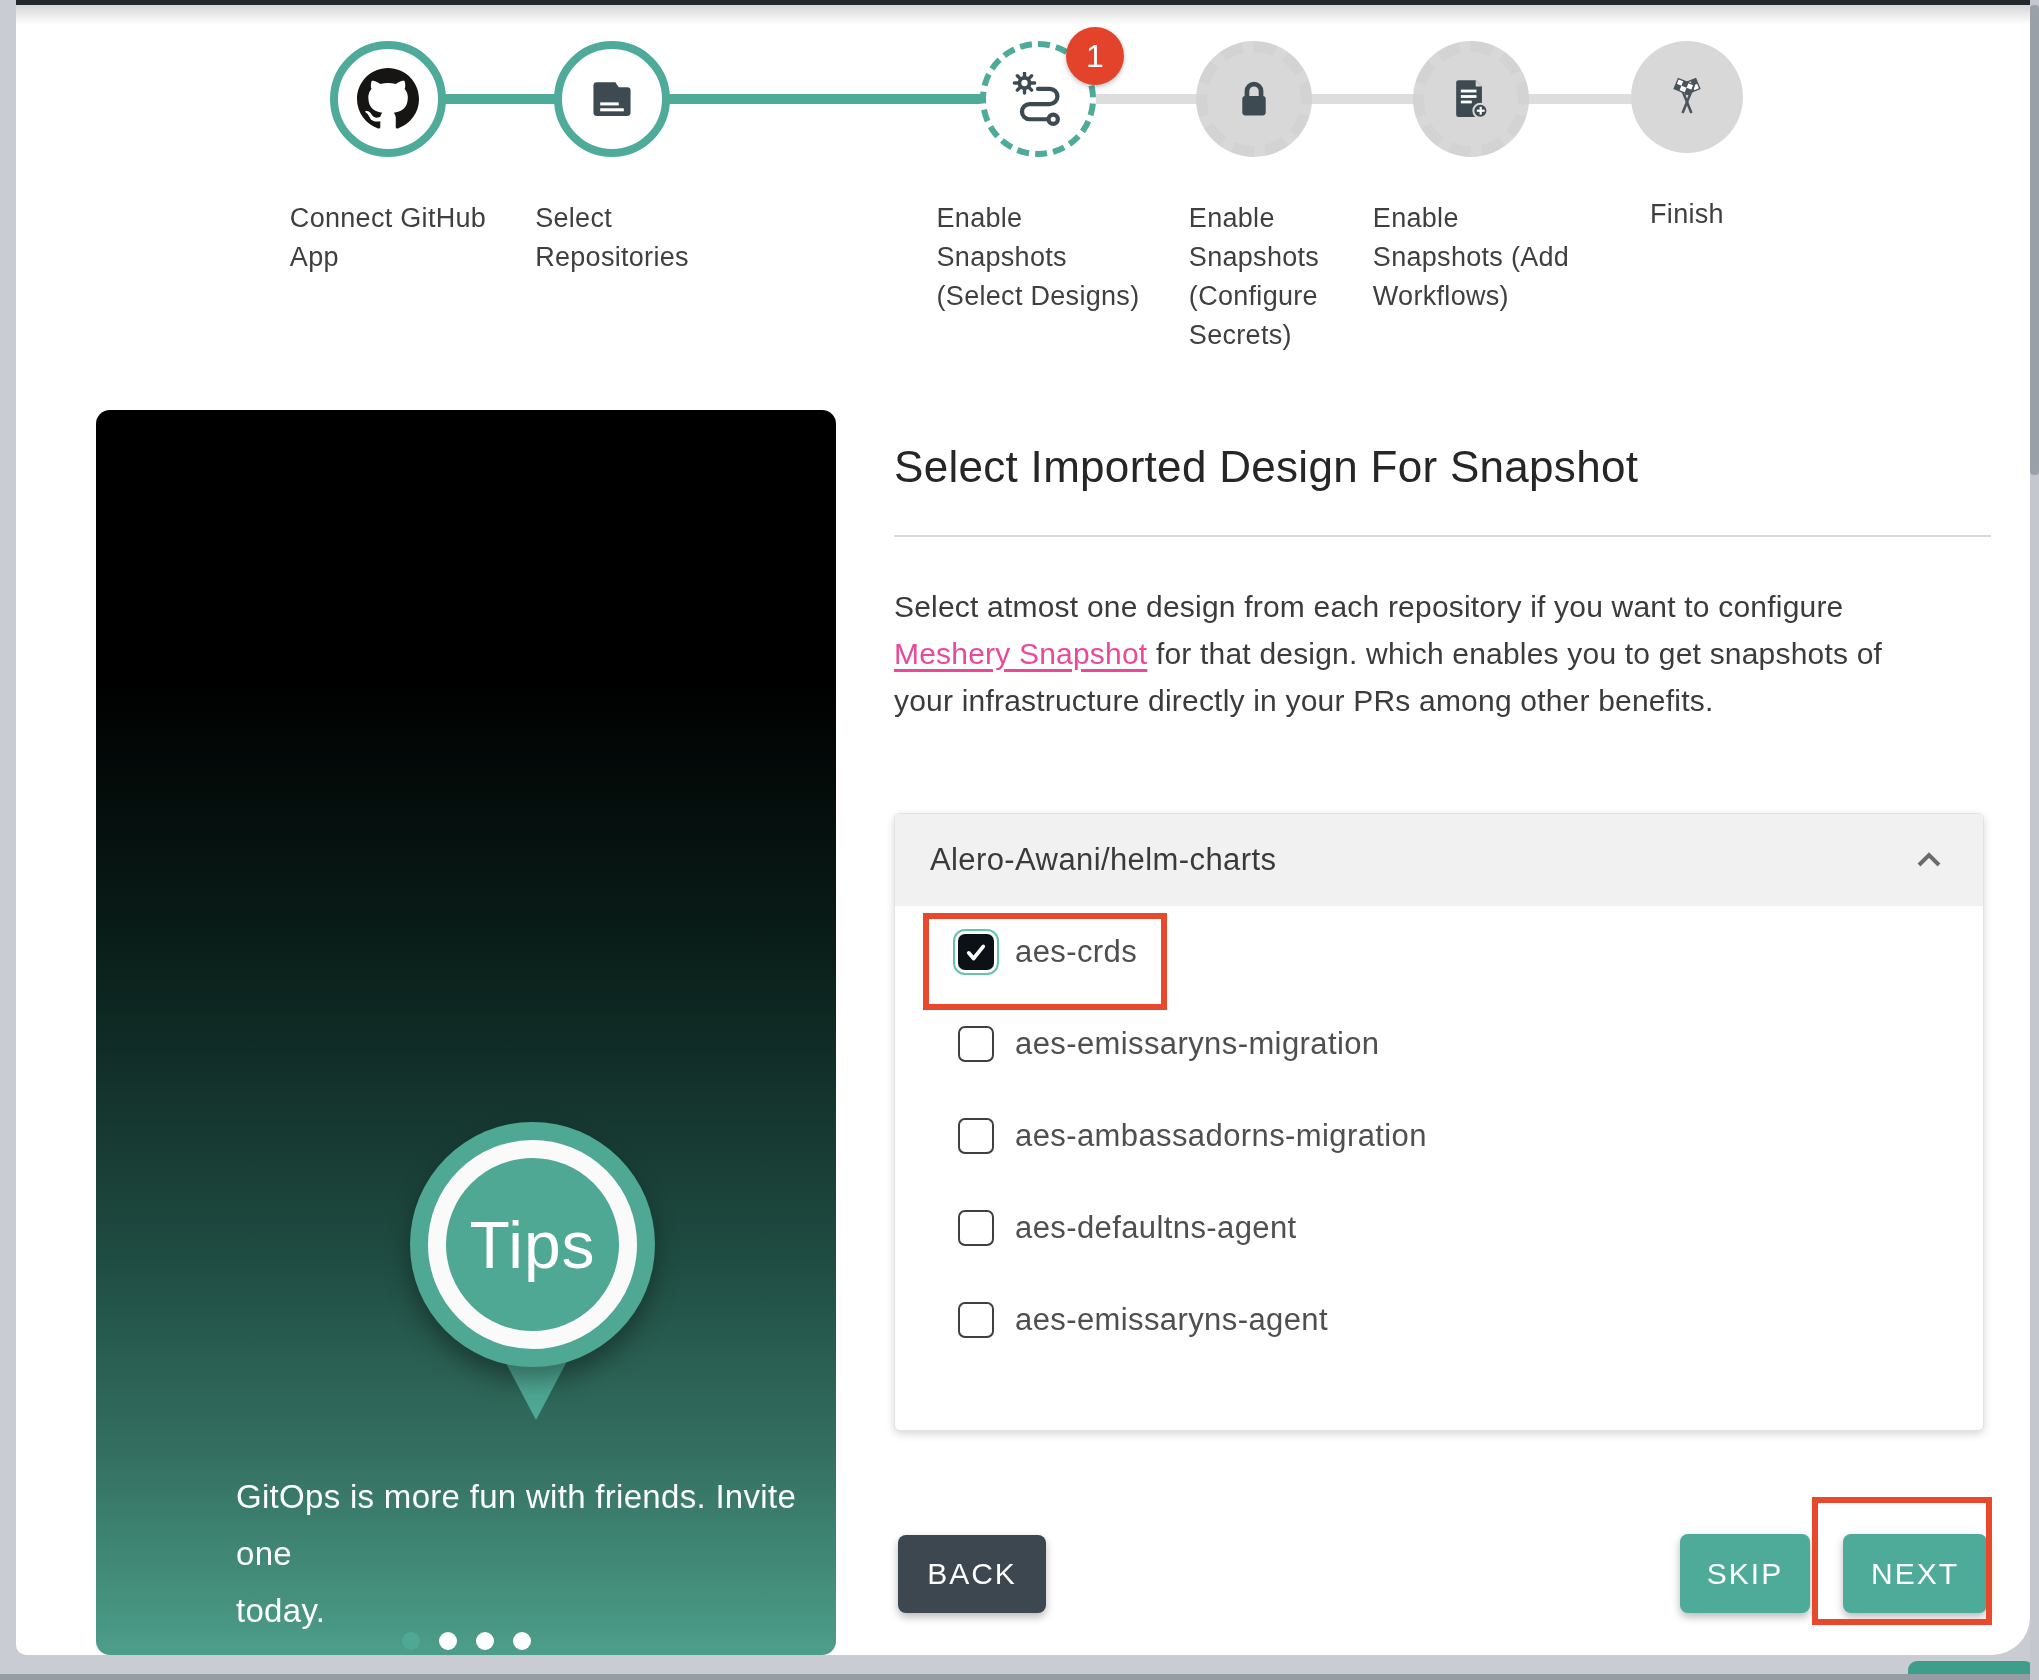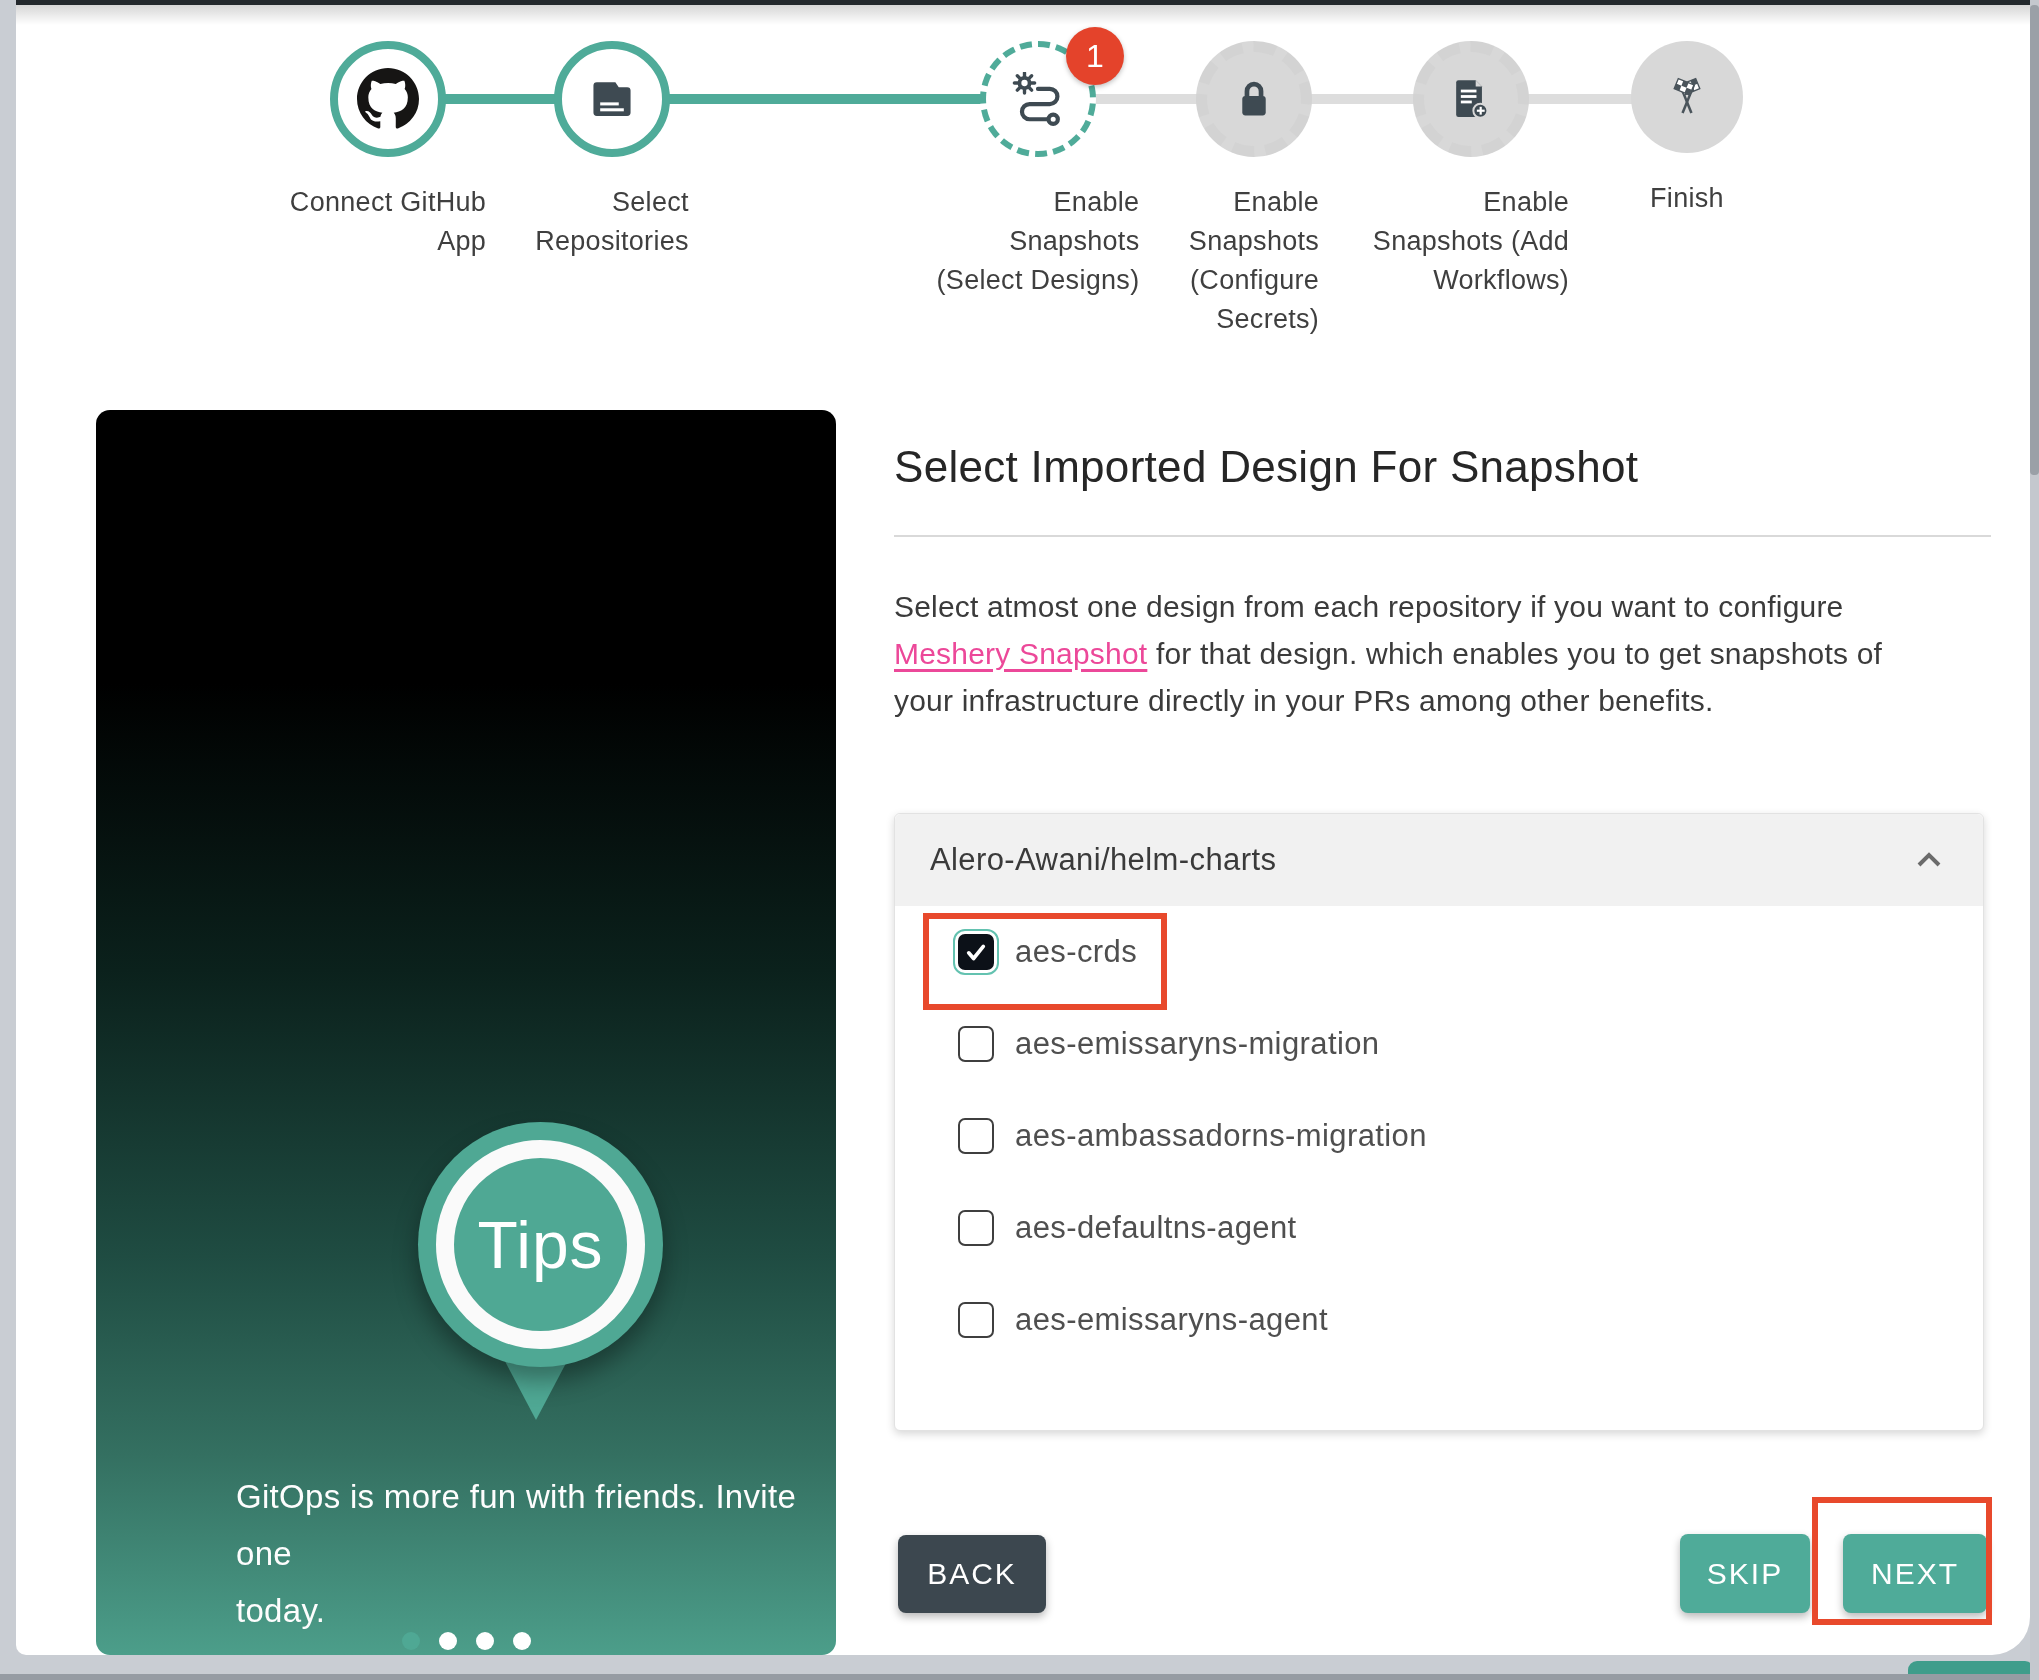--- a/index.html
+++ b/index.html
@@ -30,33 +30,33 @@
   .connector.done { left:372px; width:650px; background:#4fab99; }
   .connector.todo { left:1022px; width:649px; background:#dddddd; }
   .step { position:absolute; top:36px; width:240px; display:flex; flex-direction:column; align-items:center; z-index:3; }
   .s0{left:252px}.s1{left:476px}.s2{left:685px}.s3{left:902px}.s4{left:1118px}.s5{left:1335px}.s6{left:1551px}
   .step-circle{ width:116px; height:116px; border-radius:50%; background:#fff;
     display:flex; align-items:center; justify-content:center; flex:0 0 auto; }
   .step.completed .step-circle{ border:8px solid #4fab99; }
   .step.active .step-circle{ border:6px dashed #4fab99; }
   .step.cog .step-circle{ background:#d8d8d8; border:11px dashed #d3d3d3; }
   .step.finish .step-circle{ background:#d8d8d8; width:112px; height:112px; }
-  .step-label{ margin-top:26px; text-align:right; font-size:27px; line-height:39px;
+  .step-label{ margin-top:42px; text-align:left; font-size:27px; line-height:39px;
     color:#3f3f3f; white-space:pre-line; letter-spacing:.3px; }
   .step-badge{ position:absolute; left:1050px; top:22px; width:58px; height:58px; border-radius:50%;
     background:#e4432b; color:#fff; font-size:32px; display:flex; align-items:center; justify-content:center;
     z-index:4; box-shadow:0 2px 5px rgba(0,0,0,.25); }
 
   
   .tips-card{ position:absolute; left:80px; top:405px; width:740px; height:1245px; border-radius:14px;
     overflow:hidden; z-index:2;
     background:linear-gradient(180deg,#000 0%,#000 22%,#0b211c 45%,#1f4c42 68%,#347061 84%,#4c9e8a 100%); }
   .tips-pointer{ position:absolute; left:402px; top:938px; width:0; height:0;
     border-left:38px solid transparent; border-right:38px solid transparent; border-top:72px solid #4fa894; z-index:1;}
-  .tips-marker{ position:absolute; left:322px; top:712px; width:245px; height:245px; border-radius:50%;
+  .tips-marker{ position:absolute; left:314px; top:712px; width:245px; height:245px; border-radius:50%;
     background:#4fa894; display:flex; align-items:center; justify-content:center; z-index:2;
     box-shadow:0 14px 24px rgba(0,0,0,.35); }
   .tips-ring{ width:209px; height:209px; border-radius:50%; border:18px solid #fafafa; background:#4fa894;
     display:flex; align-items:center; justify-content:center; }
   .tips-title{ color:#fff; font-size:66px; letter-spacing:1px; }
   .tips-message{ position:absolute; left:140px; top:1058px; width:610px; color:#fdfdfd;
     font-size:33px; line-height:57px; white-space:pre-line; letter-spacing:.3px; }
   .tips-dots{ position:absolute; left:0; right:0; top:1222px; display:flex; justify-content:center; gap:19px; }
   .dot{ width:18px; height:18px; border-radius:50%; background:#ffffff; }
   .dot.active{ background:#4fa894; }

